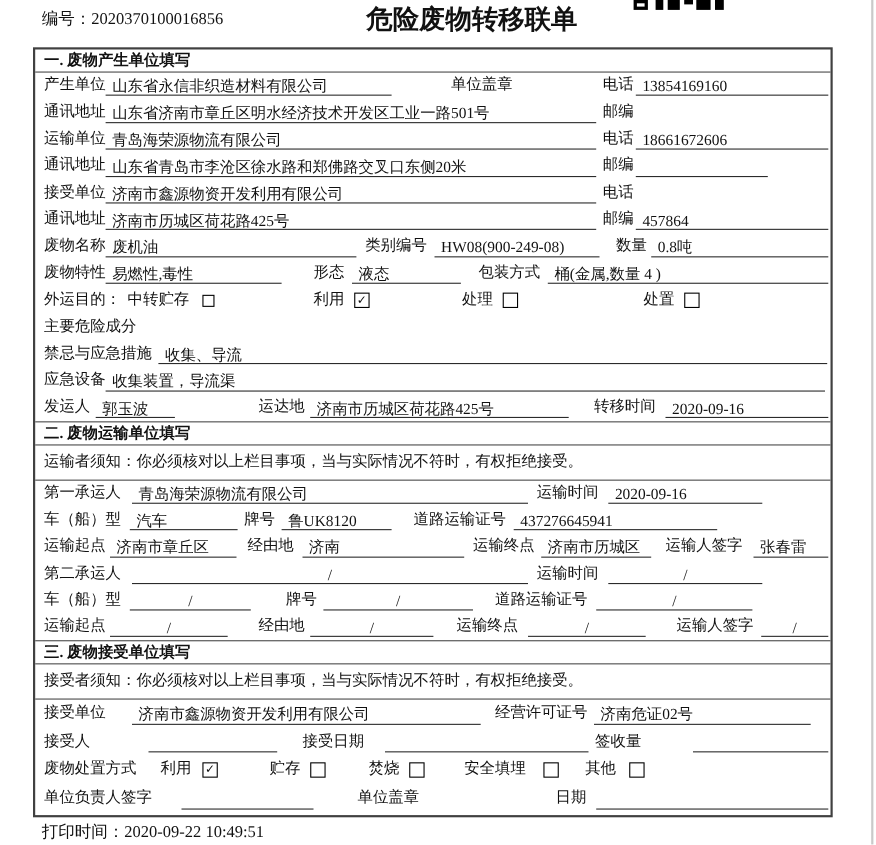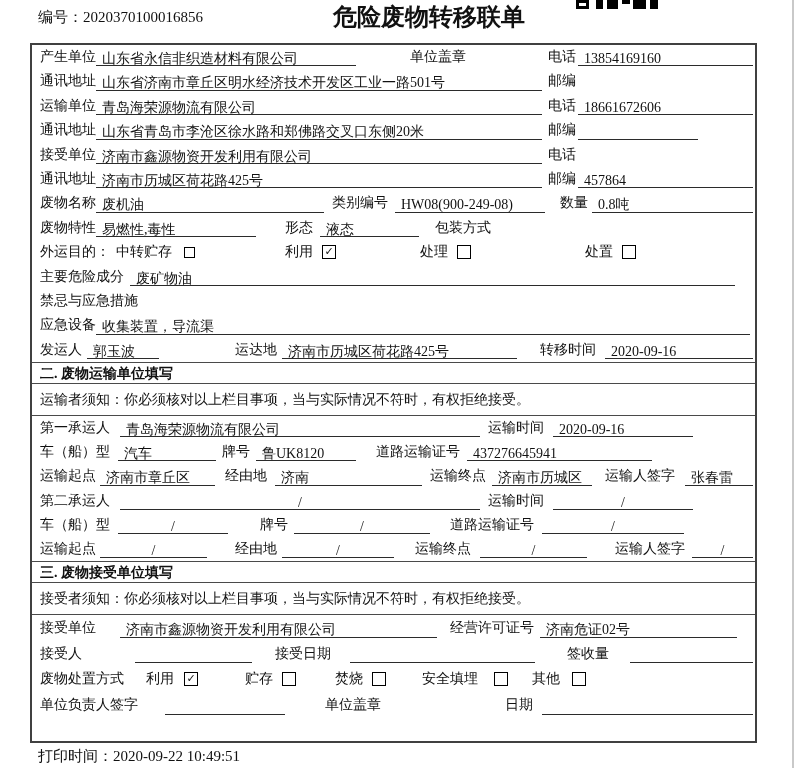--- a/index.html
+++ b/index.html
@@ -41,20 +41,21 @@
     <i style="left:0;top:0;width:13px;height:9px;background:#fff;border:3px solid #000;box-sizing:border-box;"></i>
     <i style="left:20px;top:0;width:7px;height:9px;"></i>
     <i style="left:31px;top:0;width:11px;height:9px;"></i>
     <i style="left:46px;top:0;width:8px;height:4px;"></i>
     <i style="left:57px;top:0;width:13px;height:9px;"></i>
     <i style="left:74px;top:0;width:8px;height:9px;"></i>
   </div>
 
   <div class="box">
 
+    <div class="sec">一. 废物产生单位填写</div>
     <div class="s1">
 
       <div class="row">
         <span class="lbl" style="left:8px">产生单位</span>
         <span class="val" style="left:64px;width:260px">山东省永信非织造材料有限公司</span>
         <span class="lbl" style="left:378px">单位盖章</span>
         <span class="lbl" style="left:516px">电话</span>
         <span class="val" style="left:546px;width:175px">13854169160</span>
       </div>
 
@@ -99,41 +100,42 @@
         <span class="lbl" style="left:528px">数量</span>
         <span class="val" style="left:560px;width:161px">0.8吨</span>
       </div>
 
       <div class="row">
         <span class="lbl" style="left:8px">废物特性</span>
         <span class="val" style="left:64px;width:160px">易燃性,毒性</span>
         <span class="lbl" style="left:253px">形态</span>
         <span class="val" style="left:288px;width:99px">液态</span>
         <span class="lbl" style="left:403px">包装方式</span>
+        <span class="val" style="left:466px;width:255px">桶(金属,数量 4 )</span>
       </div>
 
       <div class="row">
         <span class="lbl" style="left:8px">外运目的：</span>
         <span class="lbl" style="left:84px">中转贮存</span>
         <span class="cb sm" style="left:152px"></span>
         <span class="lbl" style="left:253px">利用</span>
         <span class="cb" style="left:290px">✓</span>
         <span class="lbl" style="left:388px">处理</span>
         <span class="cb" style="left:425px"></span>
         <span class="lbl" style="left:553px">处置</span>
         <span class="cb" style="left:590px"></span>
       </div>
 
       <div class="row">
         <span class="lbl" style="left:8px">主要危险成分</span>
-        <span class="val" style="left:98px;width:605px">废矿物油</span>
       </div>
 
       <div class="row">
         <span class="lbl" style="left:8px">禁忌与应急措施</span>
+        <span class="val" style="left:112px;width:608px">收集、导流</span>
       </div>
 
       <div class="row">
         <span class="lbl" style="left:8px">应急设备</span>
         <span class="val" style="left:64px;width:654px">收集装置，导流渠</span>
       </div>
 
       <div class="row">
         <span class="lbl" style="left:8px">发运人</span>
         <span class="val" style="left:55px;width:72px">郭玉波</span>
@@ -218,21 +220,21 @@
         <span class="val" style="left:88px;width:317px">济南市鑫源物资开发利用有限公司</span>
         <span class="lbl" style="left:418px">经营许可证号</span>
         <span class="val" style="left:508px;width:197px">济南危证02号</span>
       </div>
 
       <div class="row">
         <span class="lbl" style="left:8px">接受人</span>
         <span class="val" style="left:103px;width:117px"></span>
         <span class="lbl" style="left:243px">接受日期</span>
         <span class="val" style="left:318px;width:185px"></span>
-        <span class="lbl" style="left:535px">签收量</span>
+        <span class="lbl" style="left:509px">签收量</span>
         <span class="val" style="left:598px;width:123px"></span>
       </div>
 
       <div class="row">
         <span class="lbl" style="left:8px">废物处置方式</span>
         <span class="lbl" style="left:114px">利用</span>
         <span class="cb" style="left:152px">✓</span>
         <span class="lbl" style="left:213px">贮存</span>
         <span class="cb" style="left:250px"></span>
         <span class="lbl" style="left:303px">焚烧</span>

